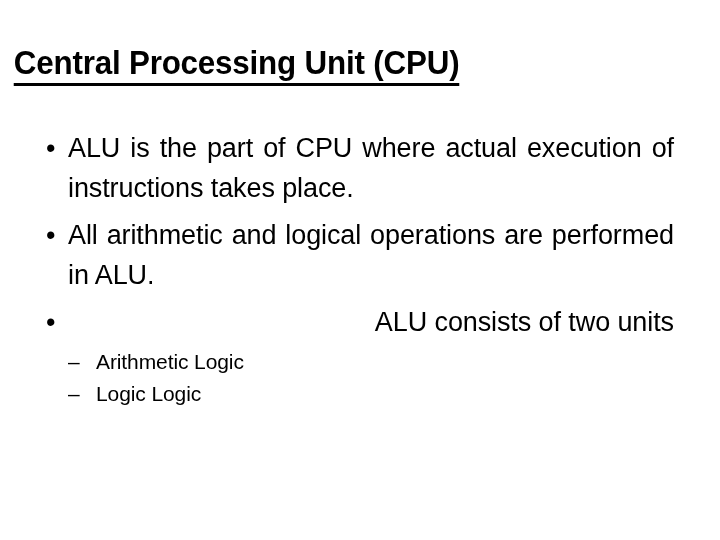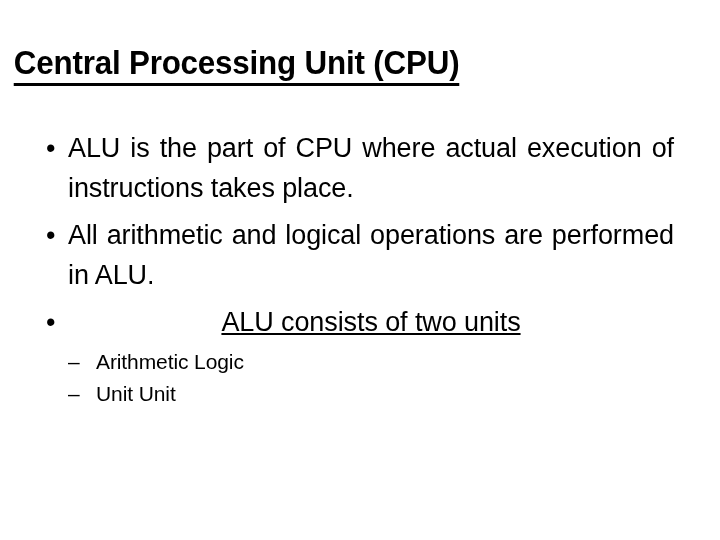--- a/index.html
+++ b/index.html
@@ -79,22 +79,21 @@
     top: 0;
     font-size: 27px;
     line-height: 40px;
     color: #000000;
   }
   li.bullet1 > .text1 {
     display: block;
   }
   
   li.bullet1.no-justify > .text1 {
-    text-align: center;
-    text-decoration: underline;
+    text-align: right;
   }
 
   ul.level2 {
     list-style: none;
     margin: 4px 0 0 0;
     padding: 0;
   }
   li.bullet2 {
     position: relative;
     padding-left: 28px;
@@ -141,21 +140,21 @@
         <span class="marker1">•</span>
         <span class="text1">ALU consists of two units</span>
 
         <ul class="level2">
           <li class="bullet2">
             <span class="marker2">–</span>
             <span class="text2">Arithmetic Logic</span>
           </li>
           <li class="bullet2">
             <span class="marker2">–</span>
-            <span class="text2">Unit Unit</span>
+            <span class="text2">Logic Logic</span>
           </li>
         </ul>
       </li>
 
     </ul>
   </div>
 
 </div>
 
 </body></html>

